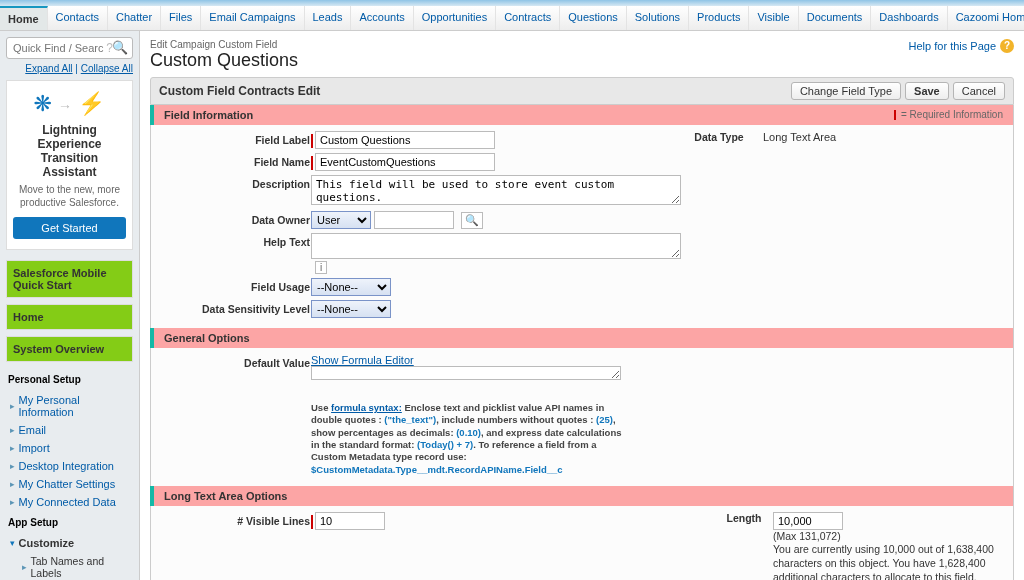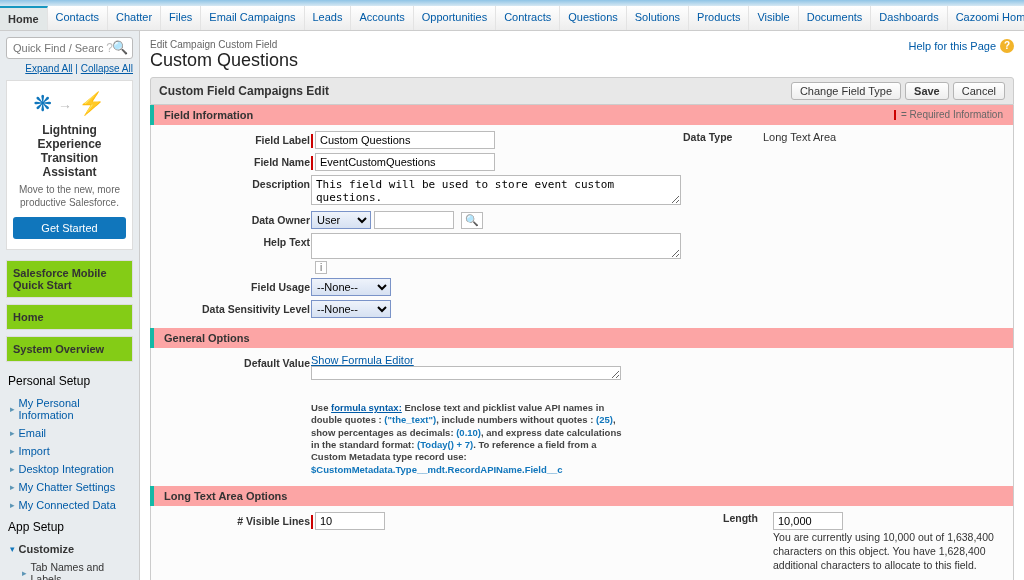--- a/index.html
+++ b/index.html
@@ -18,21 +18,21 @@
 .expand { text-align: right; font-size: 10px; color: #015ba7; margin-bottom: 6px; }
 .assistant-card { background: #fff; border: 1px solid #ddd; padding: 10px 6px; text-align: center; margin-bottom: 10px; }
 .assistant-icons { display: flex; justify-content: center; align-items: center; gap: 6px; margin-bottom: 6px; font-size: 22px; }
 .assistant-cloud { color: #1076bc; }
 .assistant-arrow { color: #bbb; font-size: 14px; }
 .assistant-bolt { color: #5b3acc; }
 .assistant-title { font-weight: bold; font-size: 12px; color: #333; margin-bottom: 4px; }
 .assistant-sub { font-size: 10px; color: #666; line-height: 1.3; margin-bottom: 8px; }
 .get-started-btn { background: #1076bc; color: #fff; border: none; border-radius: 3px; padding: 5px 0; width: 100%; font-size: 11px; cursor: pointer; }
 .side-section { background: #84cc16; border: 1px solid #ddd; padding: 6px; font-weight: bold; font-size: 11px; margin-bottom: 6px; cursor: pointer; }
-.side-head { font-weight: normal; font-size: 12px; padding: 6px 2px; color: #000; }
+.side-head { font-weight: bold; font-size: 10px; padding: 6px 2px; color: #000; }
 .side-list { list-style: none; }
 .side-list li { padding: 3px 4px; font-size: 11px; color: #015ba7; cursor: pointer; display: flex; align-items: center; gap: 4px; }
 .side-list li .bullet { color: #5b95b5; font-size: 9px; }
 .sub-list { margin-left: 12px; }
 .sub-list li { font-size: 10.5px; color: #333; }
 .main { flex: 1; padding: 8px 10px; }
 .crumb { font-size: 10px; color: #666; }
 .page-title { font-size: 18px; font-weight: normal; color: #222; margin-bottom: 6px; }
 .help-link { float: right; font-size: 11px; color: #015ba7; display: flex; align-items: center; gap: 4px; }
 .help-icon { display: inline-block; width: 14px; height: 14px; border-radius: 50%; background: #f2b42a; color: #fff; text-align: center; line-height: 14px; font-size: 10px; font-weight: bold; }
@@ -56,21 +56,21 @@
 .ta { border: 1px solid #bbb; padding: 2px 4px; font-size: 11px; width: 370px; height: 30px; resize: both; }
 .ta.big { height: 26px; }
 .sel { border: 1px solid #7a93c8; font-size: 11px; padding: 1px; background: linear-gradient(to bottom,#eef3fb,#d6e1f2); }
 .sel.w1 { width: 60px; }
 .sel.w2 { width: 80px; }
 .info-i { display: inline-block; border: 1px solid #bbb; padding: 0 4px; font-size: 10px; background: #fff; color: #666; margin-left: 4px; cursor: pointer; }
 .lookup-icon { display: inline-block; border: 1px solid #bbb; padding: 1px 3px; font-size: 11px; margin-left: 4px; cursor: pointer; background: #fff; }
 .two-col { display: flex; }
 .two-col .left-col { flex: 1; }
 .two-col .right-col { width: 320px; }
-.r-label { font-size: 10.5px; font-weight: bold; text-align: left; padding-right: 8px; }
+.r-label { font-size: 10.5px; font-weight: bold; text-align: center; padding-right: 8px; }
 .r-val { font-size: 11px; }
 .link-a { color: #015ba7; text-decoration: underline; cursor: pointer; }
 .formula-help { font-size: 9.5px; color: #444; line-height: 1.3; margin-top: 20px; width: 320px; font-weight: bold; }
 .formula-help .kw { color: #1076bc; }
 .usage-note { font-size: 10.5px; color: #333; line-height: 1.35; }
 .usage-max { font-size: 10.5px; color: #333; }
 .bottom-border { border-bottom: 1px solid #ccc; border-left: 1px solid #ccc; border-right: 1px solid #ccc; }
 </style>
 </head>
 <body>
@@ -172,21 +172,21 @@
 
   <div class="main">
     <div class="help-link">
       <span>Help for this Page</span>
       <span class="help-icon">?</span>
     </div>
     <div class="crumb">Edit Campaign Custom Field</div>
     <div class="page-title">Custom Questions</div>
 
     <div class="section-header">
-      <span>Custom Field Campaigns Edit</span>
+      <span>Custom Field Contracts Edit</span>
       <div class="btn-row">
         <button class="sf-btn">Change Field Type</button>
         <button class="sf-btn strong">Save</button>
         <button class="sf-btn">Cancel</button>
       </div>
     </div>
 
     <div class="sub-section-bar">
       <span>Field Information</span>
       <span class="req-right"><span class="req-bar"></span> <span>= Required Information</span></span>
@@ -259,20 +259,21 @@
           <div class="form-row">
             <div class="form-label bold"># Visible Lines</div>
             <div class="form-val"><span class="req-mark"></span><input class="txt-in w3" value="10" style=""></div>
           </div>
         </div>
         <div class="right-col" style="width:280px">
           <div class="form-row">
             <div class="r-label" style="width:50px">Length</div>
             <div class="form-val">
               <input class="txt-in w3" value="10,000" style=""><br>
+              <div class="usage-max">(Max 131,072)</div>
               <div class="usage-note">You are currently using 10,000 out of 1,638,400 characters on this object. You have 1,628,400 additional characters to allocate to this field.</div>
             </div>
           </div>
         </div>
       </div>
     </div>
 
     <div class="btn-row centered">
       
       

